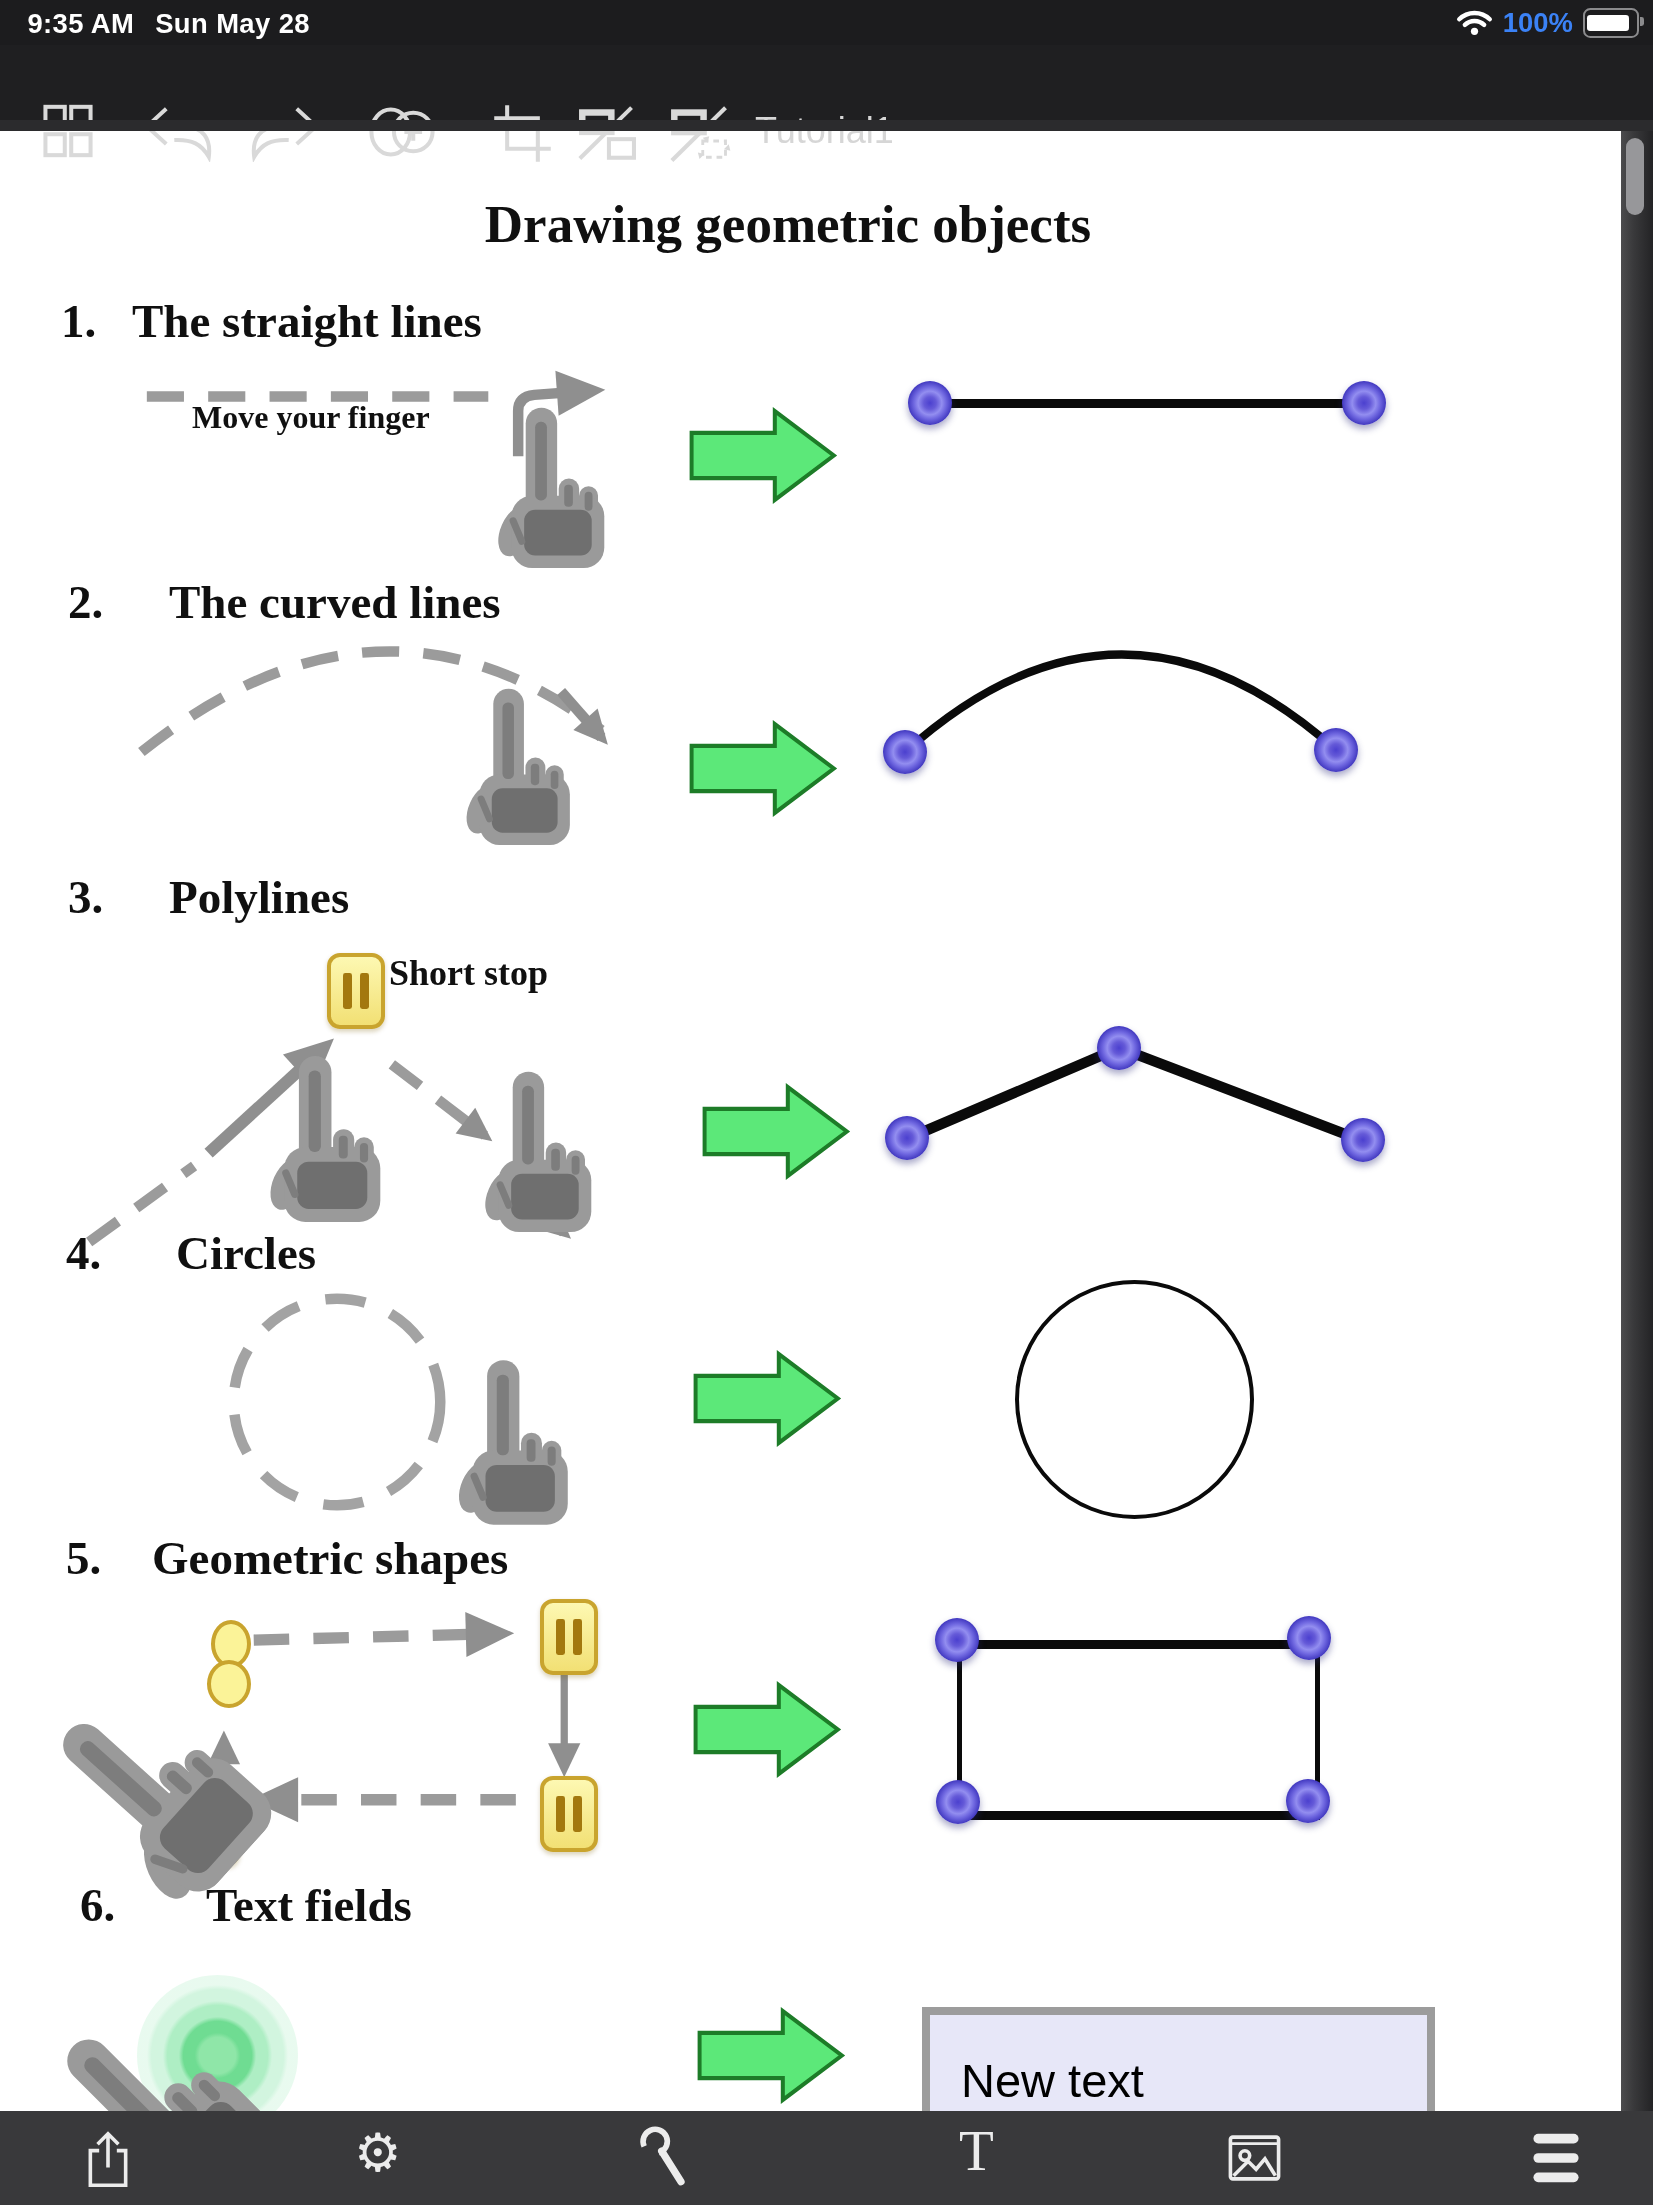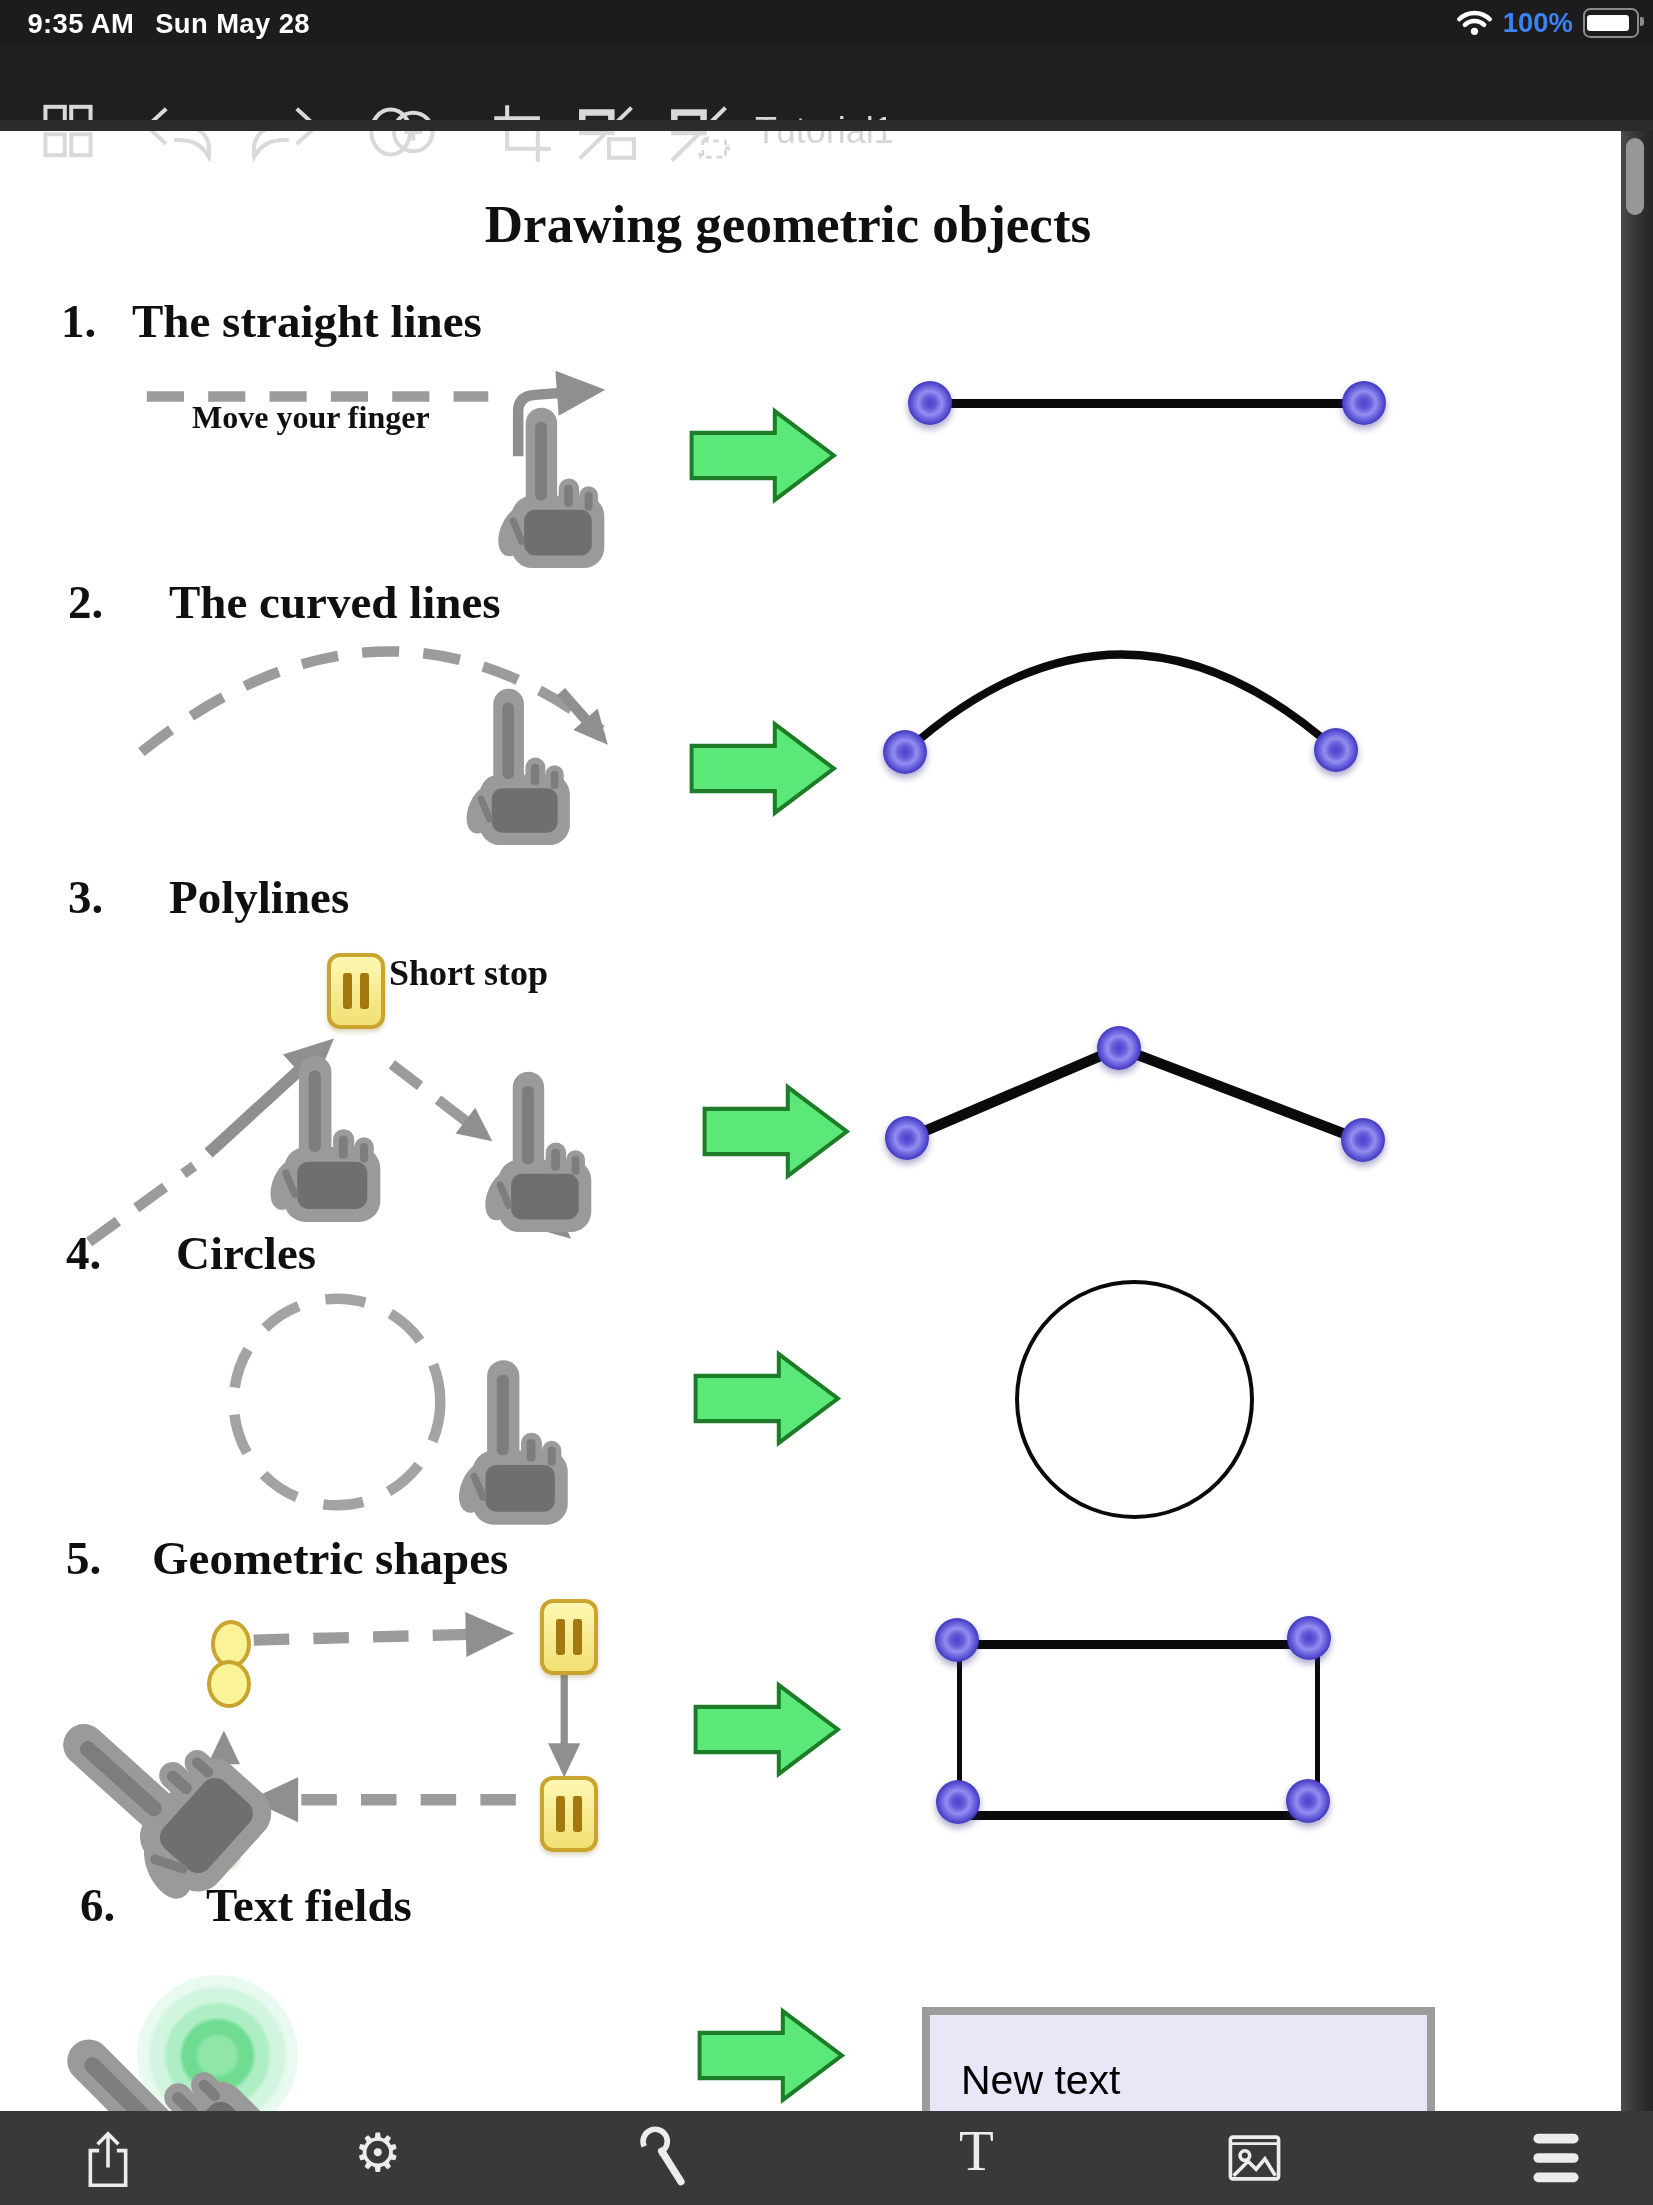--- a/index.html
+++ b/index.html
@@ -38,21 +38,21 @@
   .pause{position:absolute;width:50px;height:68px;margin:-34px 0 0 -25px;border:4px solid #c9a42e;border-radius:13px;
          background:linear-gradient(#fdf8b2,#f2e074);display:flex;align-items:center;justify-content:center;gap:7.3px;
          box-shadow:0 2.4px 4px rgba(120,90,0,.25);}
   .pause i{display:block;width:9.7px;height:36px;background:#a3780e;border-radius:2.4px;}
   .ydot{position:absolute;border:4px solid #c9a42e;border-radius:50%;background:#fbf398;}
   .glow{position:absolute;width:161px;height:161px;border-radius:50%;
     background:radial-gradient(circle,#8fe6a8 0 16%,#6fdc92 20% 30%,#aeeec4 34% 44%,#d2f5df 48% 58%,rgba(214,246,226,.55) 62% 72%,rgba(230,250,238,0) 80%);}
   .hand{position:absolute;}
   .textfield{position:absolute;left:922px;top:1832px;width:513px;height:147px;background:#e7e7f8;
              border:8px solid #9c9c9c;box-sizing:border-box;display:flex;align-items:center;}
-  .textfield span{margin-left:31px;font-size:41px;color:#000;}
+  .textfield span{margin-left:31px;font-size:47px;color:#000;}
   
   .bottom-bar{position:absolute;left:0;top:2111px;width:1653px;height:94px;background:#39393b;}
   .bb-icon{position:absolute;top:18px;}
   .gear-glyph{font-family:"DejaVu Sans",sans-serif;font-size:53px;color:#ececec;line-height:58px;}
   .t-glyph{font-family:"Liberation Serif",serif;font-size:57px;color:#ececec;line-height:58px;}
   svg{display:block;}
 </style>
 </head>
 <body>
 

